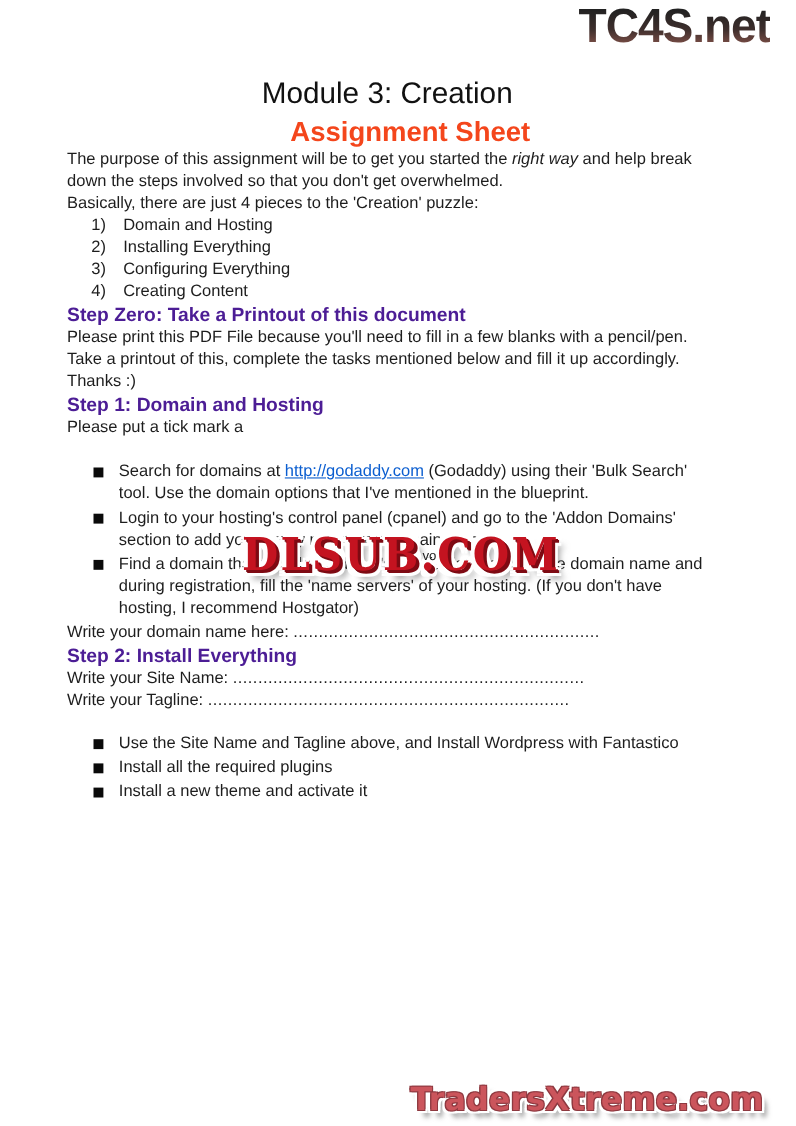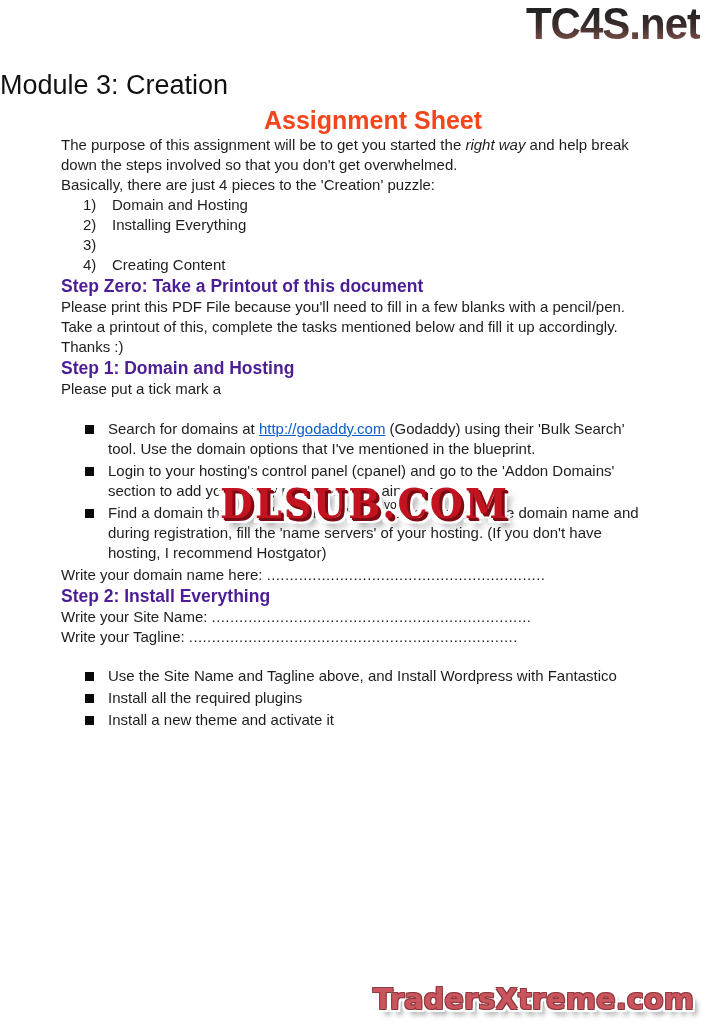--- a/index.html
+++ b/index.html
@@ -10,21 +10,21 @@
   }
   
   .tc4s-logo {
     position:absolute; top:0px; right:4px;
     font-size:42px; font-weight:800; letter-spacing:-1px;
     font-family:"Liberation Sans", sans-serif;
     background:linear-gradient(180deg,#222222 20%, #3d2e2c 55%, #8d584e 92%);
     -webkit-background-clip:text; background-clip:text; color:transparent;
     transform:scaleY(1.04);
   }
-  .title { margin:70px 0 0; font-size:27px; font-weight:500; color:#111; }
+  .title { margin:70px 0 0; text-align:center; font-size:27px; font-weight:500; color:#111; }
   .subtitle { margin:5px 0 0; text-align:center; font-size:25px; font-weight:700; color:#F4461C;padding-left:42px; }
   .content { padding:0 61px; font-size:15px; line-height:20px; }
   p.body { margin:0; }
   .intro1 { margin-top:39px; }
   .intro2 { margin-top:18px; }
   .numlist { }
   .numrow { display:flex; padding-left:22px; line-height:20px; }
   .num { min-width:18px; text-align:left; margin-right:11px; }
   h3.step { font-size:17.5px; font-weight:700; color:#4c1d95; margin:0; line-height:22px; }
   .h-step0 { margin-top:17px; }
@@ -91,20 +91,21 @@
       <div class="numrow">
           <span class="num">1)</span>
           <span>Domain and Hosting</span>
         </div>
       <div class="numrow">
           <span class="num">2)</span>
           <span>Installing Everything</span>
         </div>
       <div class="numrow">
           <span class="num">3)</span>
+          <span>Configuring Everything</span>
         </div>
       <div class="numrow">
           <span class="num">4)</span>
           <span>Creating Content</span>
         </div>
     </div>
 
     <h3 class="step h-step0">Step Zero: Take a Printout of this document</h3>
     <p class="body p-step0">Please print this PDF File because you'll need to fill in a few blanks with a pencil/pen. Take a printout of this, complete the tasks mentioned below and fill it up accordingly. Thanks :)</p>
 

